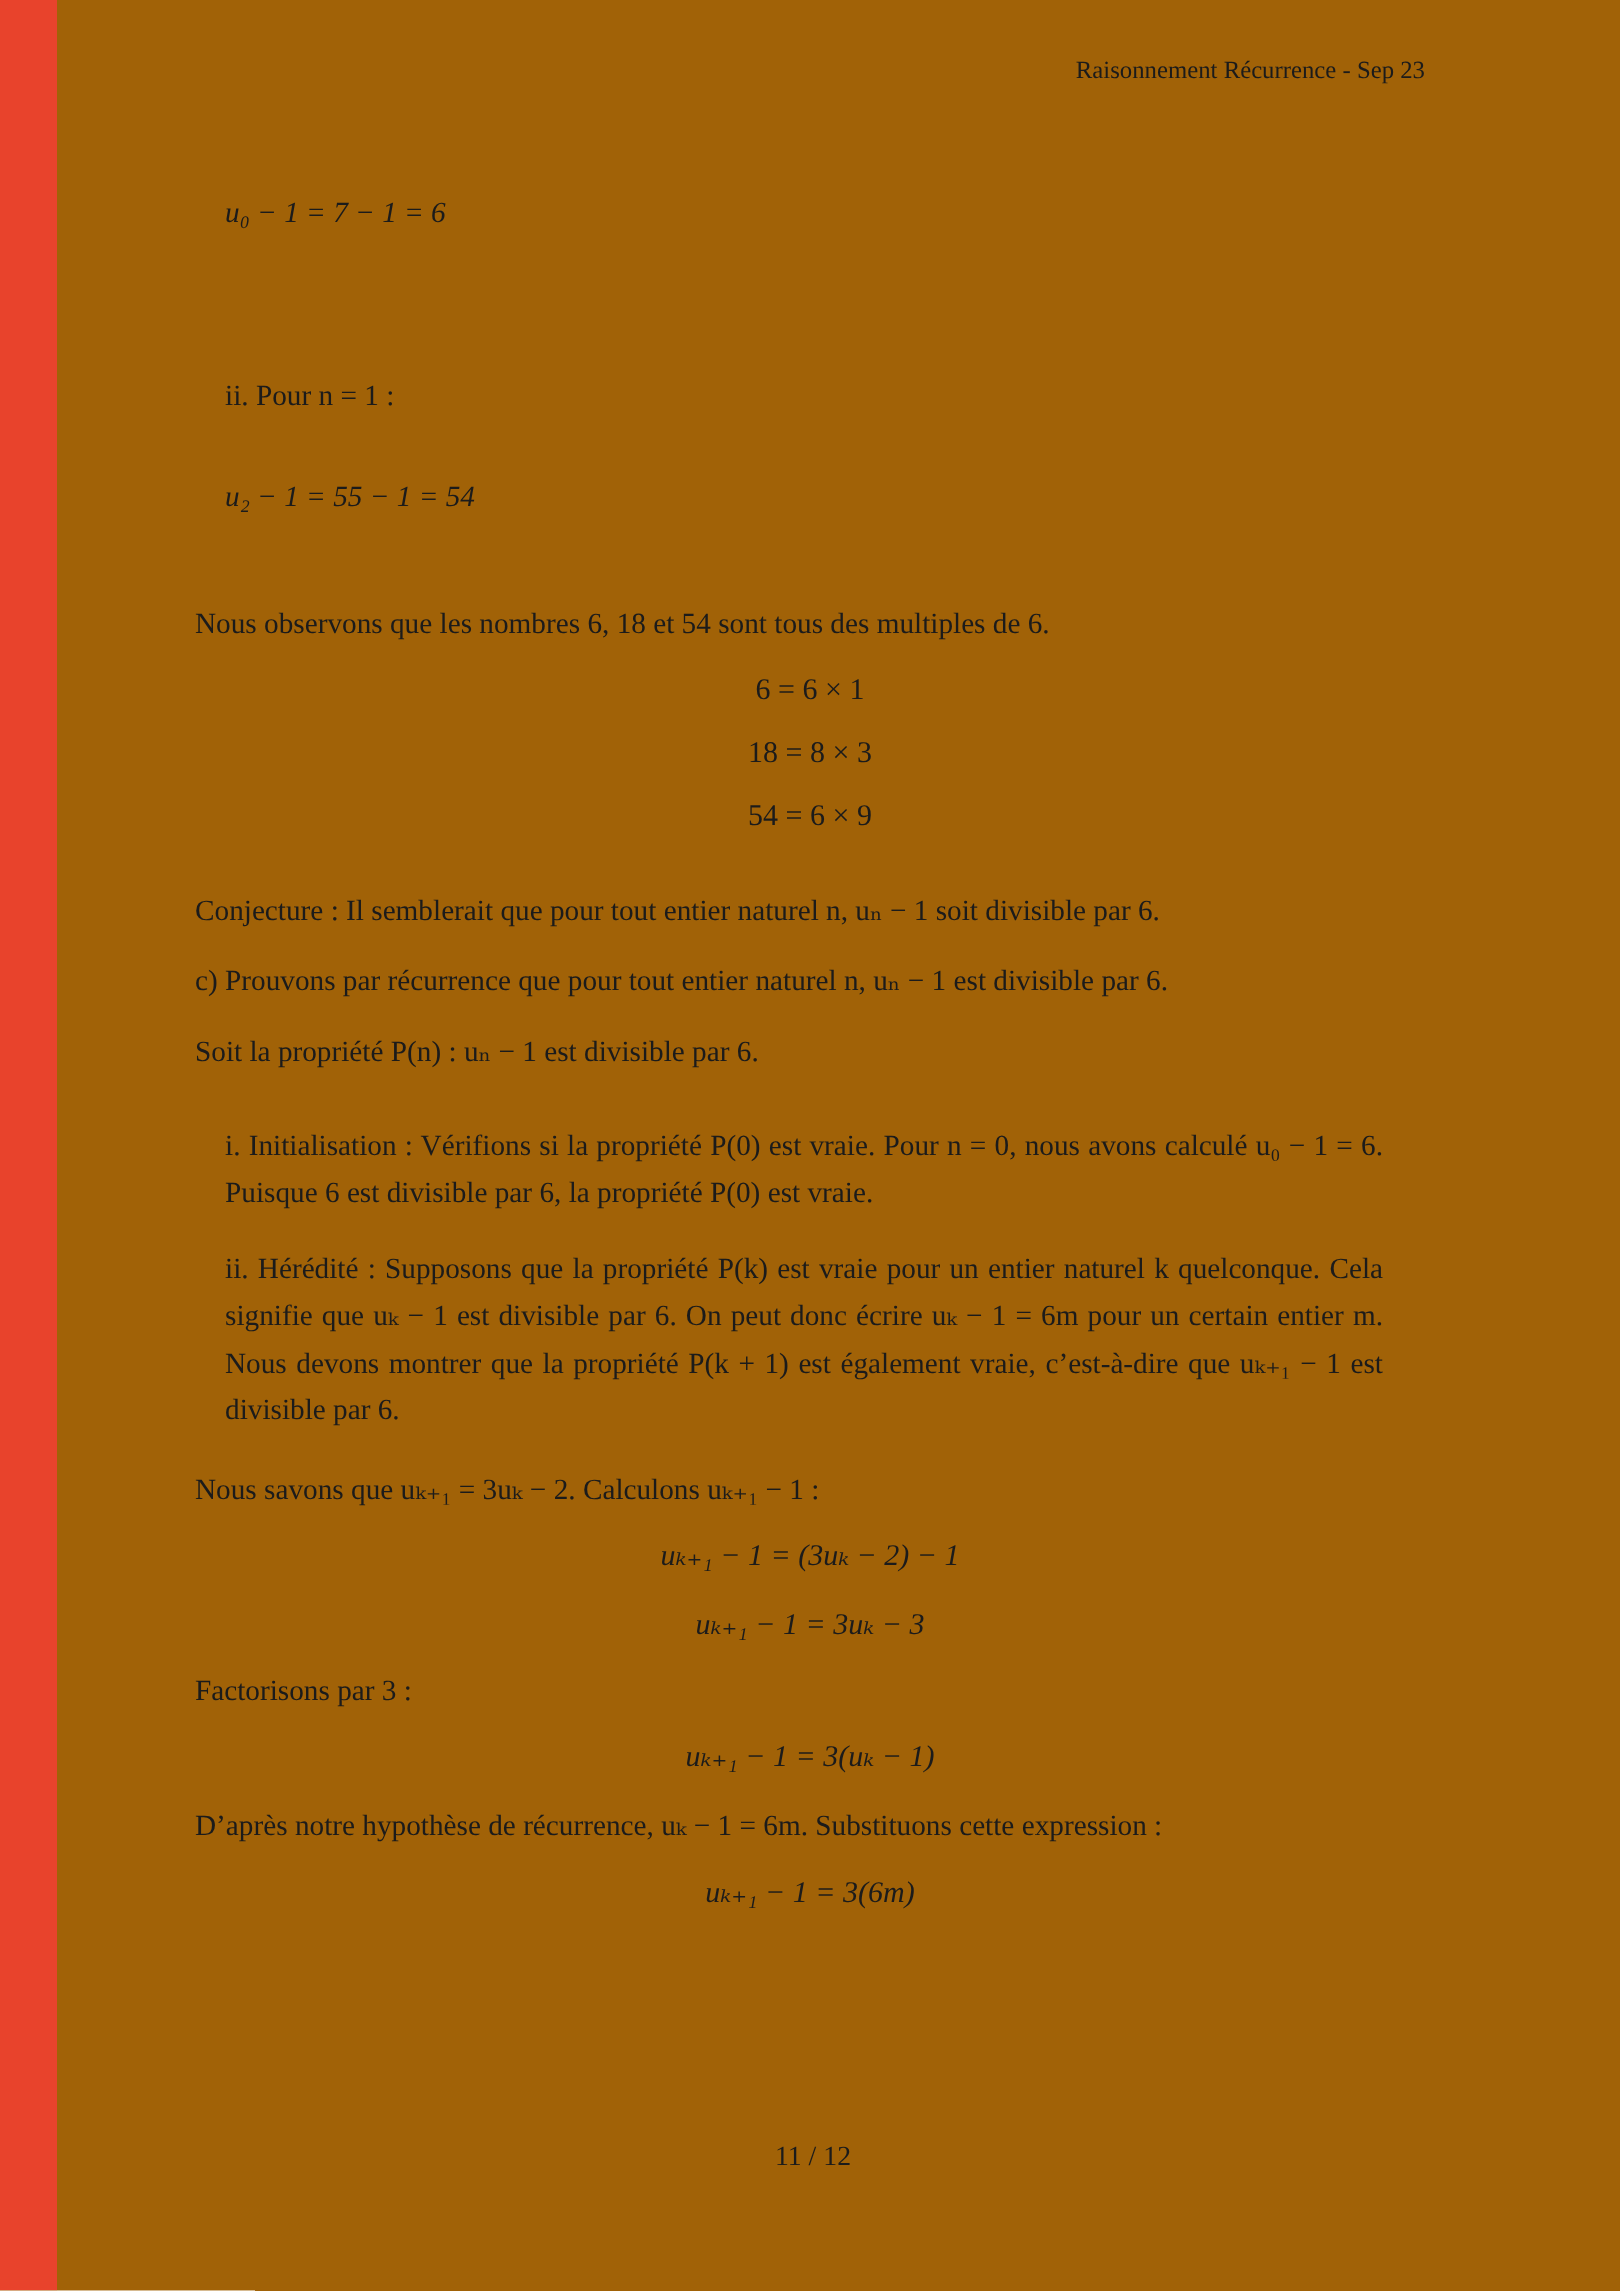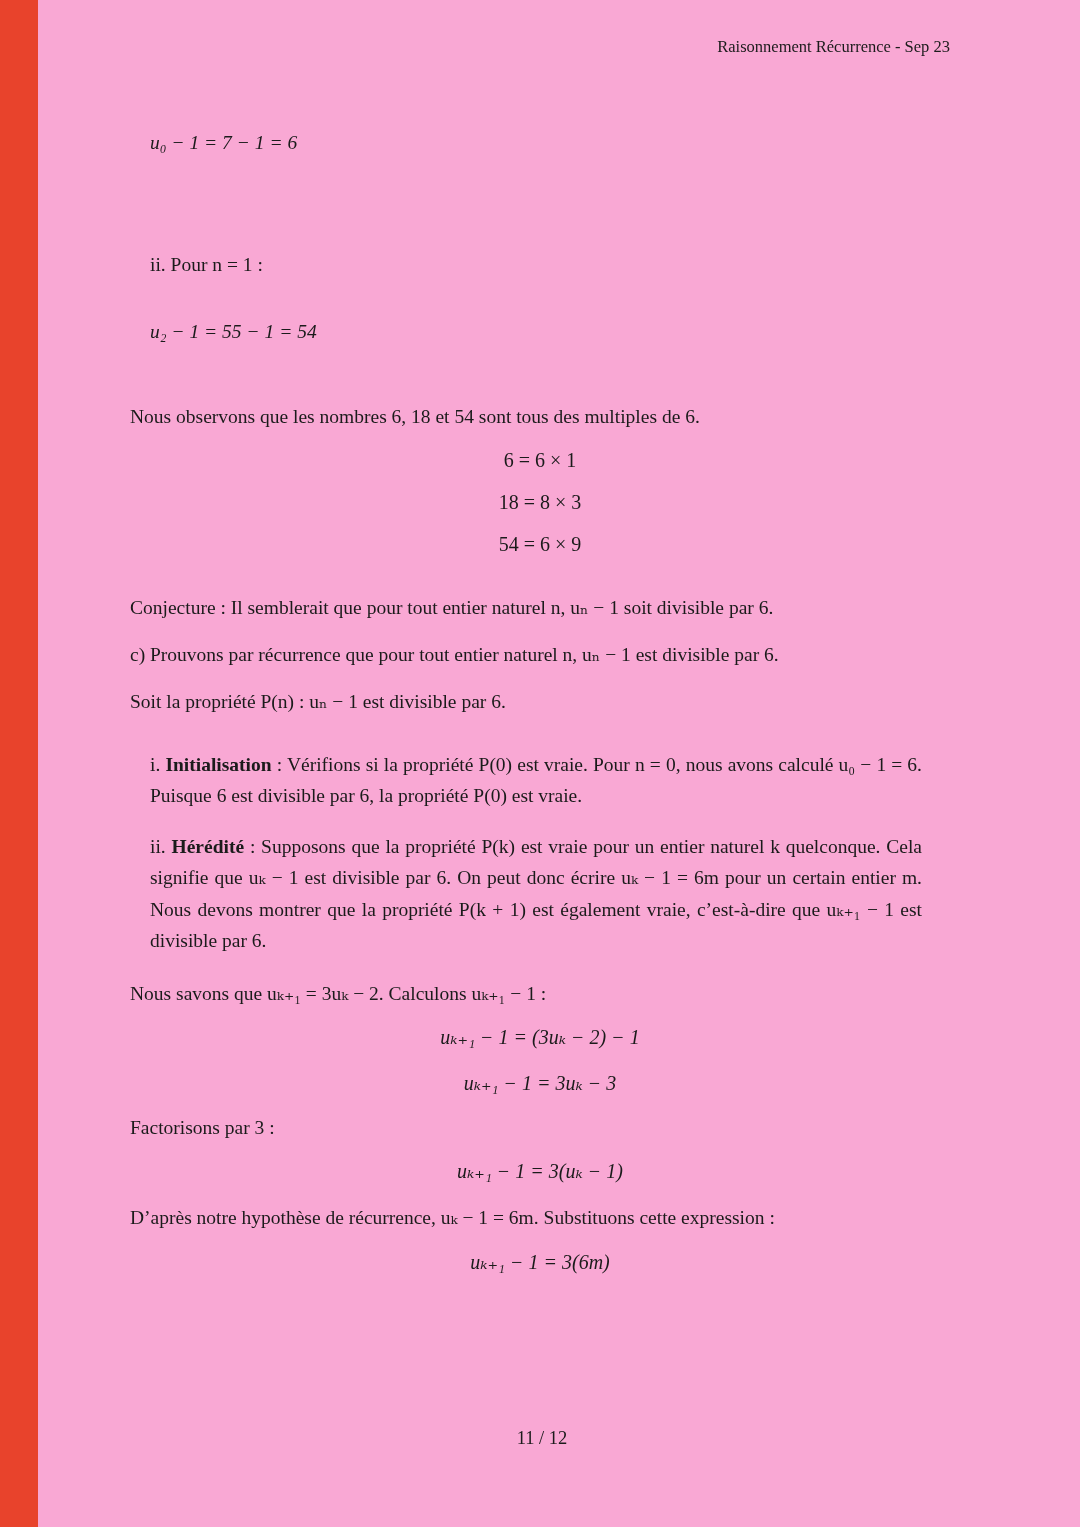--- a/index.html
+++ b/index.html
@@ -1,20 +1,20 @@
 <!DOCTYPE html>
 <html><head>
 <meta charset="utf-8">
 <style>
   html, body { margin: 0; padding: 0; background: #ffffff; }
   .page {
     position: relative;
     width: 1080px;
     height: 1527px;
-    background: #f9a8d4;
+    background: #a16207;
     font-family: "Liberation Serif", "DejaVu Serif", serif;
     color: #1b1b1b;
     overflow: hidden;
   }
   .accent-bar {
     position: absolute;
     left: 0; top: 0;
     width: 38px; height: 100%;
   }
   .content {
@@ -31,21 +31,21 @@
     line-height: 1.6;
   }
   .indent { margin-left: 20px; margin-right: 28px; }
   .wrap { text-align: justify; }
   .math { font-style: italic; }
   .eq {
     text-align: center;
     font-size: 20px;
     line-height: 1.25;
   }
-  .b { font-weight: bold; margin-top: 40px; }
+  .b { font-weight: normal; margin-top: 40px; }
   .mt-70 { margin-top: 70px; }
   .mt-90 { margin-top: 90px; }
   .mt-38 { margin-top: 38px; }
   .mt-91 { margin-top: 91px; }
   .mt-36 { margin-top: 36px; }
   .mt-54 { margin-top: 54px; }
   .mt-16 { margin-top: 16px; }
   .mt-15 { margin-top: 15px; }
   .mt-35 { margin-top: 35px; }
   .mt-32 { margin-top: 32px; }

